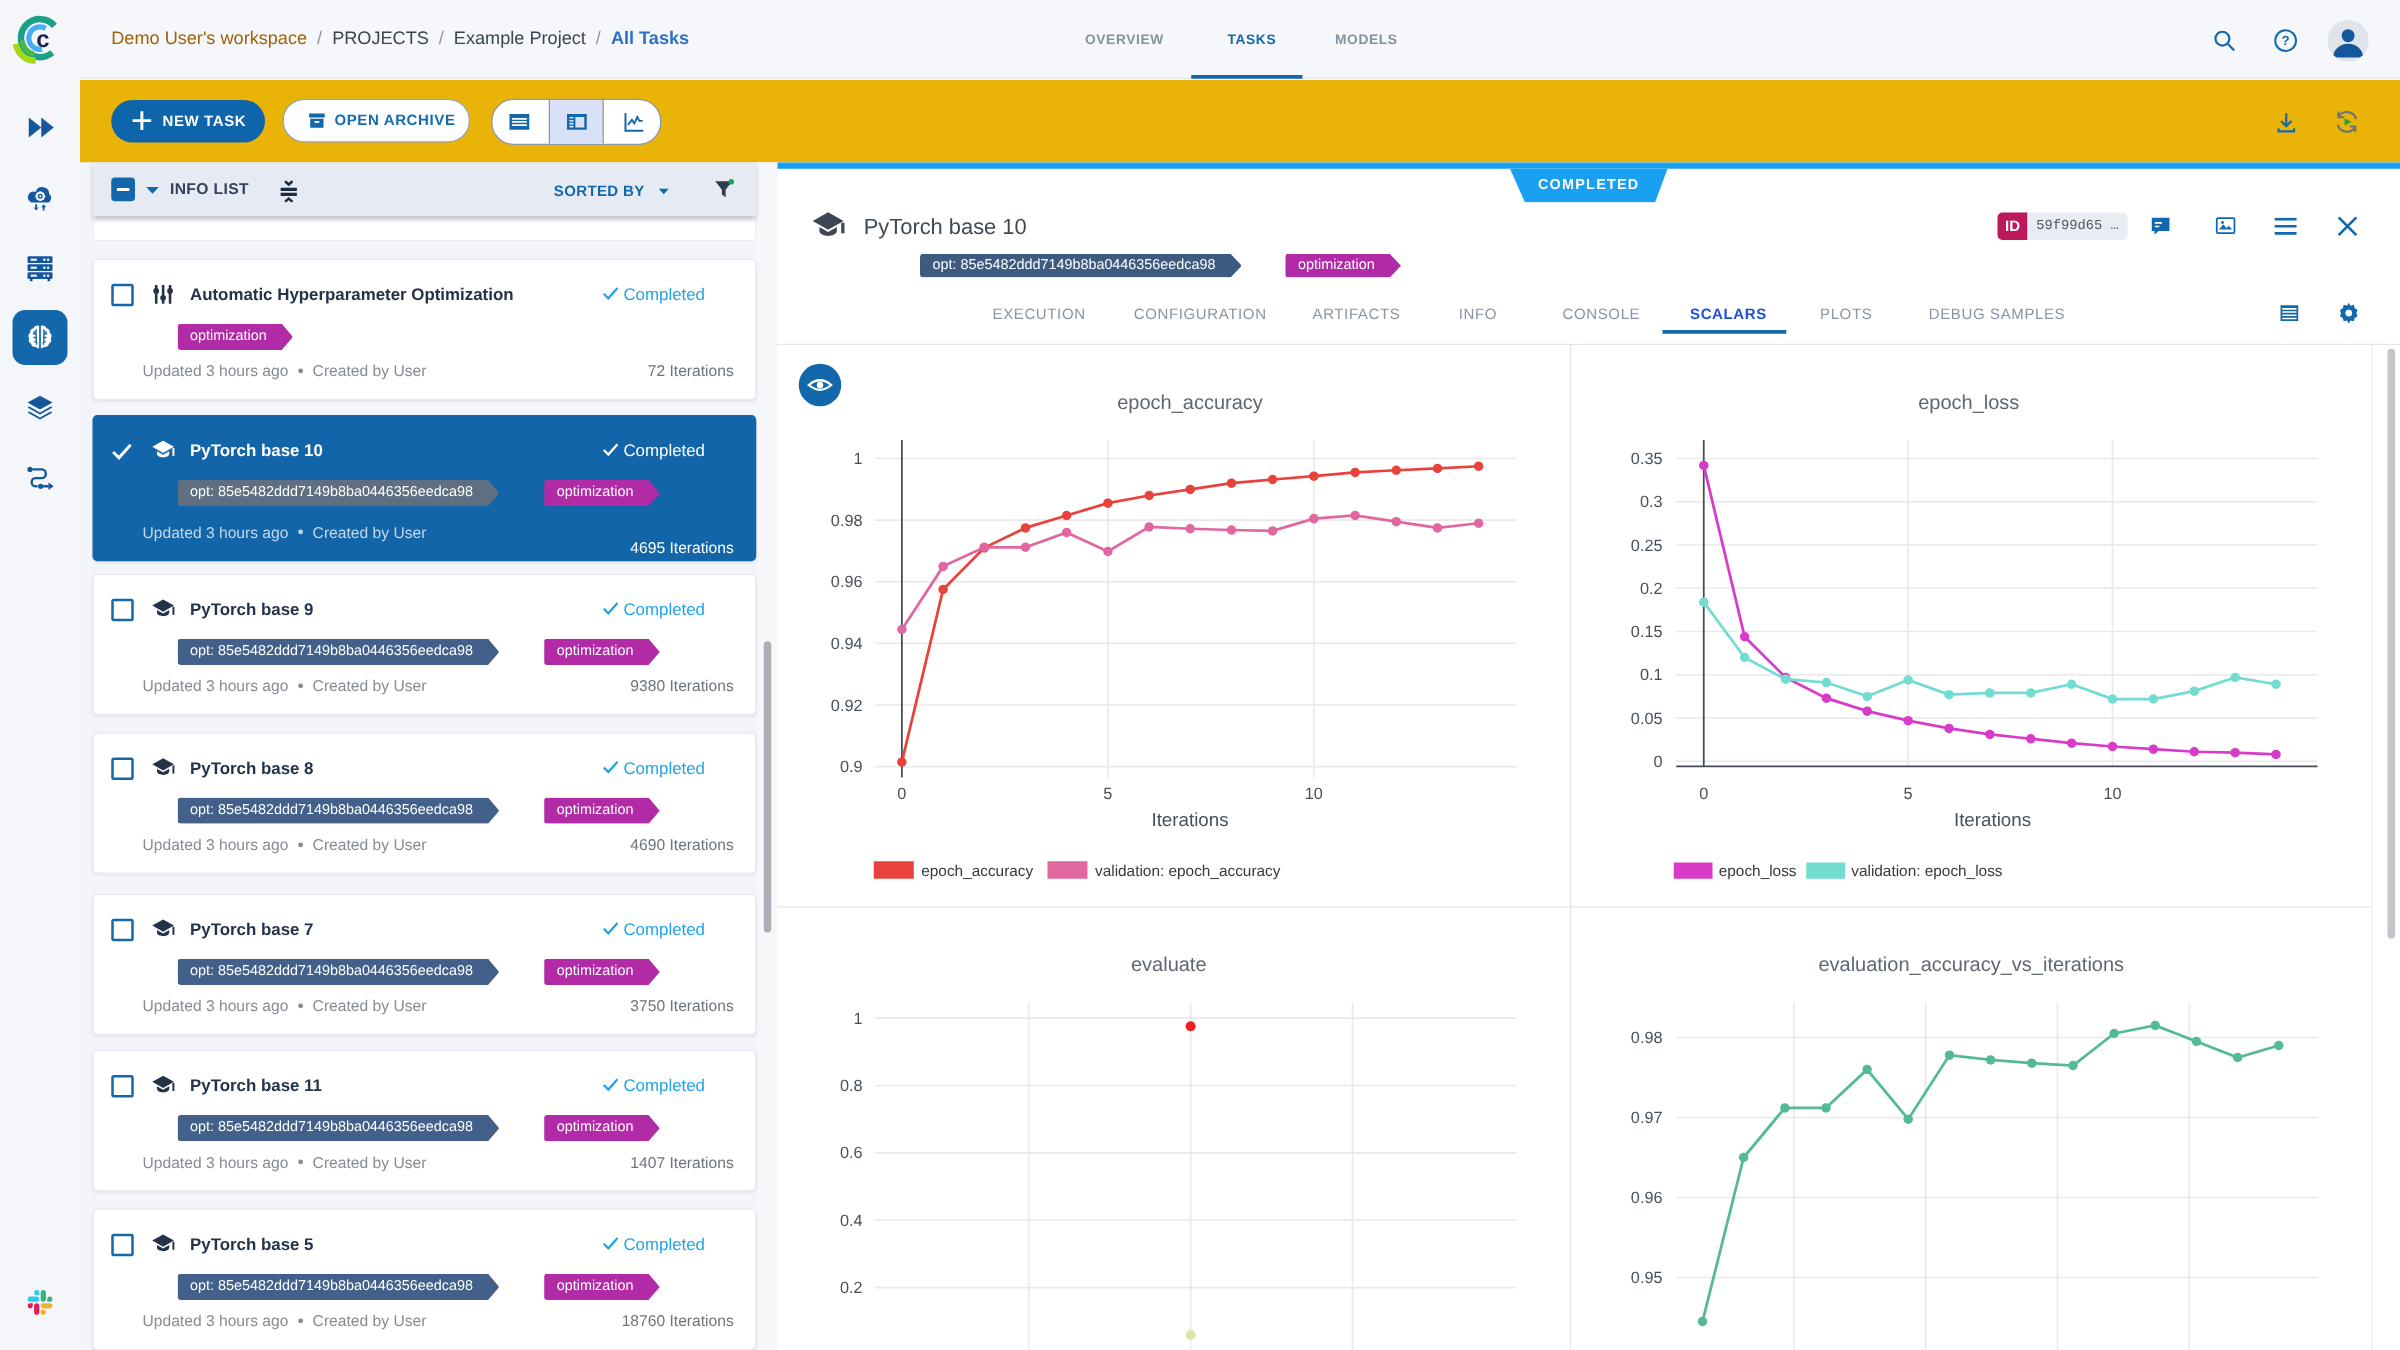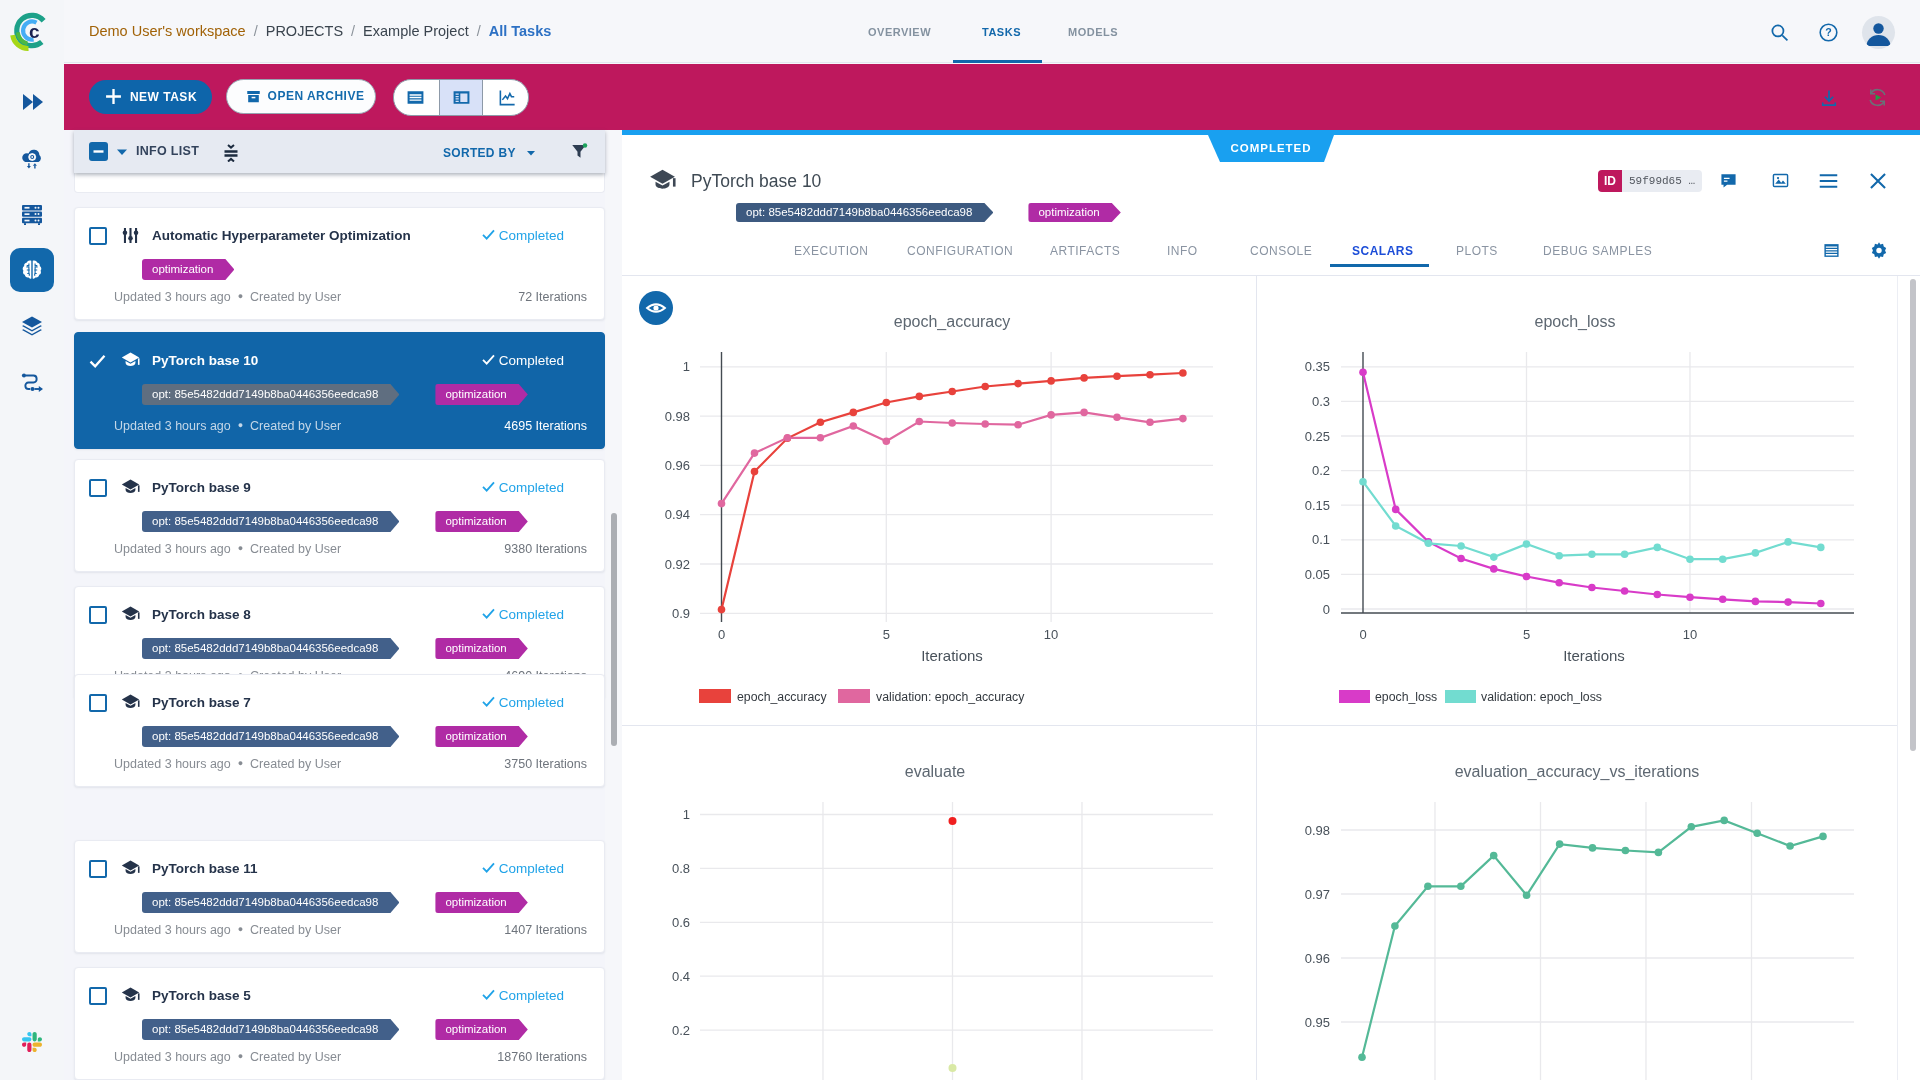--- a/index.html
+++ b/index.html
@@ -9,38 +9,38 @@
   
   #sidebar { position:absolute; left:0; top:0; width:64px; height:1080px; background:#f4f6f9; }
   .sideicon { position:absolute; left:20px; width:24px; height:24px; }
   
   #tophdr { position:absolute; left:64px; top:0; width:1856px; height:63px; background:#f6f7fa; border-bottom:1px solid #e3e7ee; }
   .crumb { font-size:14.5px; color:#3a444e; }
   .crumb a { color:#a16207; text-decoration:none; }
   .sep { color:#8d949c; padding:0 8px; font-size:14.5px; }
   .toptab { position:absolute; top:26px; font-size:11px; font-weight:bold; letter-spacing:0.5px; color:#8492a0; }
   
-  #toolbar { position:absolute; left:64px; top:64px; width:1856px; height:66px; background:#be185d; }
+  #toolbar { position:absolute; left:64px; top:64px; width:1856px; height:66px; background:#eab308; }
   
   #listhdr { position:absolute; left:74px; top:130px; width:531px; height:43px; background:#e6eaf2; display:flex; align-items:center; box-shadow:0 2px 4px rgba(80,90,110,0.45); z-index:5; }
   .card { position:absolute; left:74px; width:531px; height:113px; background:#fff; border-radius:4px; border:1px solid #e9ebf2; box-shadow:0 1px 2px rgba(80,90,110,0.10); }
   .cardsel { background:#1165a8; border-color:#1165a8; }
   .ttl { position:absolute; left:77px; top:20px; font-size:13.5px; font-weight:bold; color:#25334a; }
   .cardsel .ttl { color:#fff; }
   .comp { position:absolute; right:40px; top:20px; font-size:13.5px; color:#20a3e8; }
   .cardsel .comp { color:#fff; }
   .tagrow { position:absolute; left:39px; top:51px; height:21px; display:flex; gap:8px; }
   .tag { height:21px; line-height:21px; padding:0 21px 0 10px; font-size:11.5px; font-weight:normal; color:#fff; clip-path:polygon(0 0, calc(100% - 9px) 0, 100% 50%, calc(100% - 9px) 100%, 0 100%); border-radius:3px 0 0 3px;margin-left:28px; }
   .tagopt { background:#42608a; }
   .cardsel .tagopt { background:#5f6e80; }
   .tagpur { background:#b02ba5; }
   .meta { position:absolute; left:39px; top:82px; font-size:12.5px; color:#878c93; }
   .cardsel .meta { color:#c4d7e8; }
   .iters { position:absolute; right:17px; top:82px; font-size:12.5px; color:#6e747c; }
-  .cardsel .iters { color:#fff; }
+  .cardsel .iters { color:#fff;margin-top:12px; }
   .cbx { position:absolute; left:14px; top:19px; width:18px; height:18px; border:2px solid #1268ab; border-radius:2px; background:#fff; }
   .cicon { position:absolute; left:46px; top:18px; width:19px; height:19px; }
   
   #panel { position:absolute; left:622px; top:130px; width:1298px; height:950px; background:#fff; }
   #bluebar { position:absolute; left:0; top:0; width:1298px; height:5px; background:#19a0f0; }
   #ribbon { position:absolute; left:586px; top:5px; width:126px; height:27px; background:#19a0f0; clip-path:polygon(0 0,126px 0,116px 27px,12px 27px); color:#fff; font-size:11.5px; font-weight:bold; letter-spacing:1px; text-align:center; line-height:26px; }
   .dtab { position:absolute; top:114px; font-size:12px; letter-spacing:0.5px; color:#8a94a2; }
   .chart-title { font-size:16px; fill:#5d6771; }
   .axlbl { font-size:13px; fill:#48515a; }
   .leglbl { font-size:12.3px; fill:#343a40; }
@@ -293,21 +293,21 @@
       <div class="comp"><svg width="13" height="11" viewBox="0 0 14 12" fill="none" stroke="#20a3e8" stroke-width="2" style="margin-right:4px">
             <path d="M1 6.5 L5 10.5 L13 1.5"></path>
           </svg>Completed</div>
       <div class="tagrow">
           <div class="tag tagopt">opt: 85e5482ddd7149b8ba0446356eedca98</div>
           <div class="tag tagpur">optimization</div>
         </div>
       <div class="meta">Updated 3 hours ago&nbsp;&nbsp;<span style="font-size:9px;vertical-align:2px">●</span>&nbsp;&nbsp;Created by User</div>
       <div class="iters">4690 Iterations</div>
     </div>
-    <div class="card" style="top:674px">
+    <div class="card" style="top:715px">
       <div class="cbx"></div>
       <svg class="cicon" viewBox="0 0 24 24" fill="#25334a">
         <path d="M12 2 L23 8.2 L12 14.4 L1 8.2 Z"></path>
         <path d="M5.8 12.6 V15.2 C5.8 17.5 9 18.9 12 18.9 C15 18.9 18.2 17.5 18.2 15.2 V12.6 L12 16.1 Z"></path>
         <rect x="21.4" y="9.3" width="2" height="8.2"></rect>
       </svg>
       <div class="ttl">PyTorch base 7</div>
       <div class="comp"><svg width="13" height="11" viewBox="0 0 14 12" fill="none" stroke="#20a3e8" stroke-width="2" style="margin-right:4px">
             <path d="M1 6.5 L5 10.5 L13 1.5"></path>
           </svg>Completed</div>

